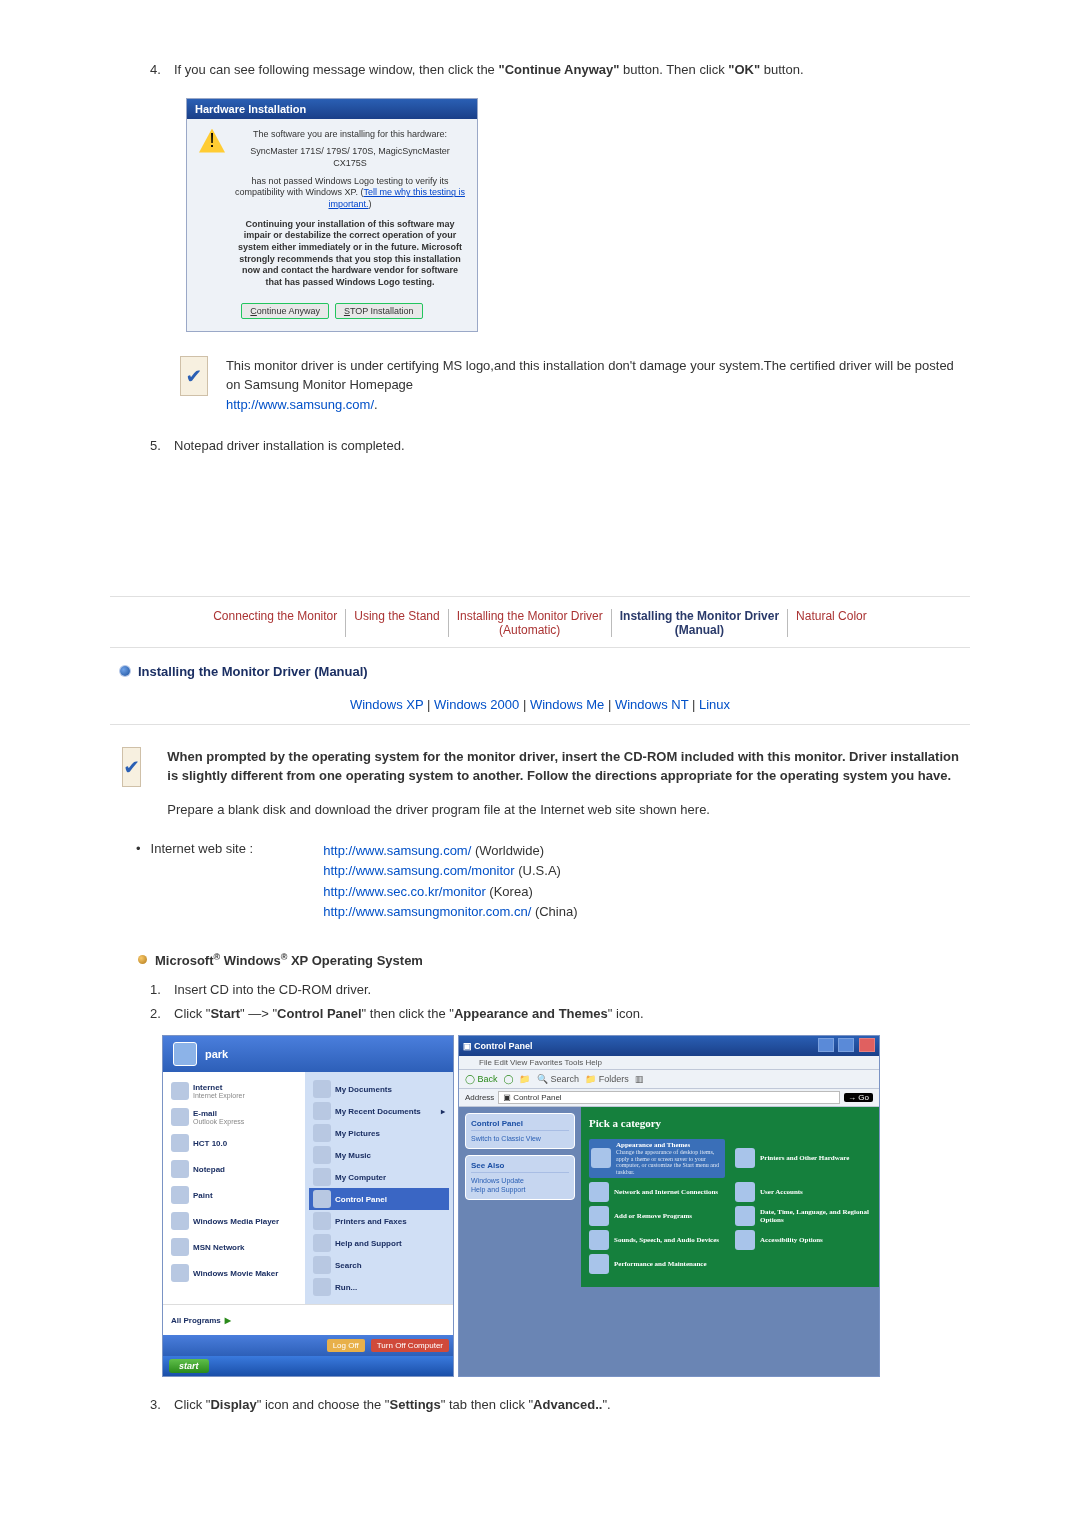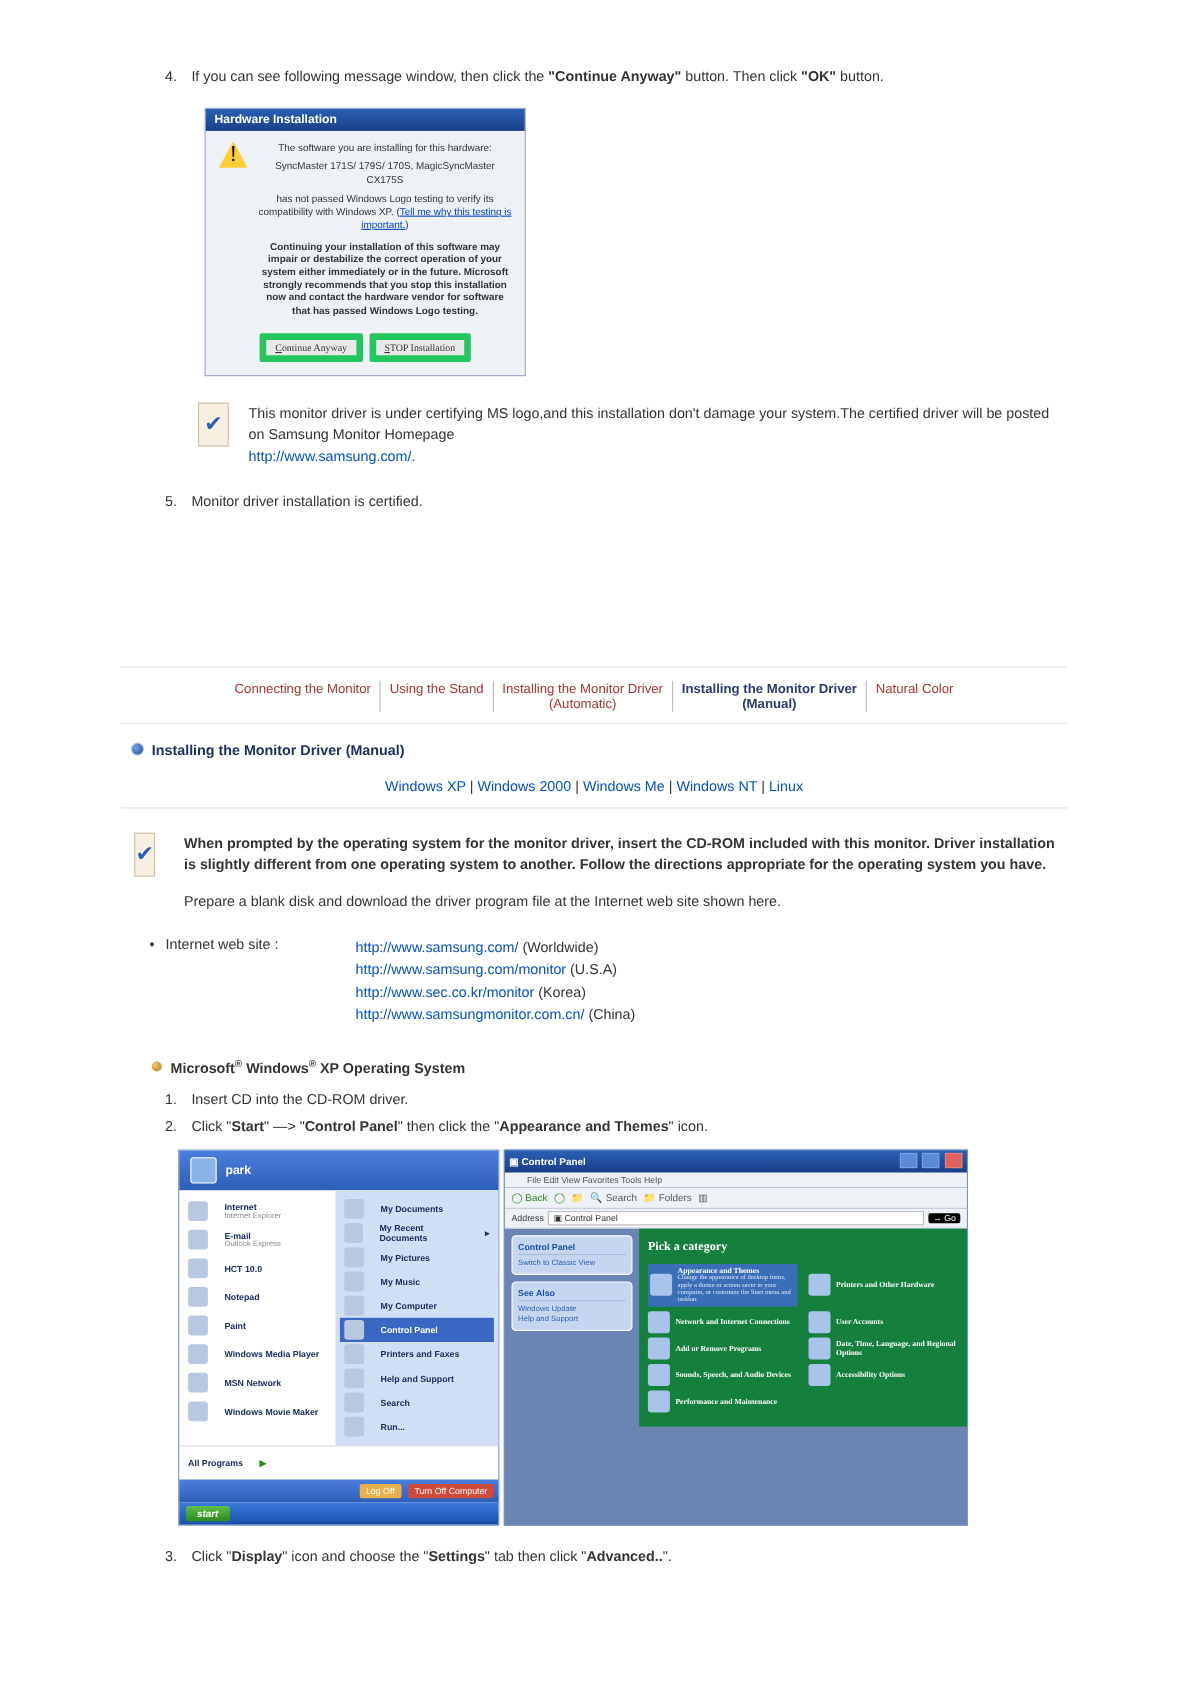--- a/index.html
+++ b/index.html
@@ -57,26 +57,25 @@
   .dialog-text { line-height: 1.3; color: #333; text-align: center; }
   .dialog-text .blue-u { color: #0044cc; text-decoration: underline; }
   .dialog-text .warn-bold { font-weight: bold; }
   .dialog-buttons {
     display: flex;
     justify-content: center;
     gap: 6px;
     padding: 10px 0 12px;
   }
   .win-btn {
-    border: 6px solid #22c55e;
+    border: 1px solid #22c55e;
     background: #e8e8e8;
     padding: 2px 8px;
     font-size: 9px;
     border-radius: 2px;
-    font-family: Liberation Serif, serif;
   }
   .win-btn u { text-decoration: underline; }
   .note-row {
     display: flex;
     gap: 18px;
     margin: 14px 0 22px 70px;
     align-items: flex-start;
     line-height: 1.5;
   }
   .note-icon {
@@ -165,21 +164,21 @@
   }
   .sm-header {
     background: linear-gradient(#4a7edc,#2d5fb8);
     color:#fff; padding:6px 10px; font-weight:bold; font-size:11px;
     display:flex; align-items:center; gap:8px;
   }
   .sm-avatar { width:22px;height:22px;background:#8cb3e8;border:1px solid #fff;border-radius:3px; }
   .sm-body { display:flex; }
   .sm-left { flex:1; padding:6px 4px; }
   .sm-right { width: 140px; background:#d0dff5; padding:6px 4px; }
-  .sm-item { display:flex; align-items:center; gap:15px; padding:2px 4px; color:#1b2f63; font-weight:bold; }
+  .sm-item { display:flex; align-items:center; gap:4px; padding:2px 4px; color:#1b2f63; font-weight:bold; }
   .sm-item .sm-sub { display:block; font-weight:normal; color:#888; font-size:7px; }
   .sm-left .sm-item { min-height:22px; }
   .sm-right .sm-item { font-weight:bold; min-height:18px; }
   .sm-right .sm-item.hl { background:#3a66c4; color:#fff; }
   .sm-ico { width:18px;height:18px;background:#b8c8e2;border-radius:3px;display:inline-flex;align-items:center;justify-content:center;font-size:11px; }
   .sm-footer { background: linear-gradient(#4a7edc,#2d5fb8); padding:4px; display:flex; justify-content:flex-end; gap:6px; }
   .sm-foot-btn { background:#e8b04a;color:#fff;padding:2px 6px;font-size:8px;border-radius:2px;text-align:right; }
   .sm-foot-btn.red{background:#d04a3a;}
   .taskbar { background:linear-gradient(#3a7ade,#1a4fa8); padding:3px 6px; }
   .start-btn { background:linear-gradient(#5fbf4a,#2a8a1a);color:#fff;padding:2px 10px;font-weight:bold;border-radius:3px;font-size:9px;display:inline-block;font-style:italic;}
@@ -247,21 +246,21 @@
     <div class="note-icon">✔</div>
     <div>
       <span>This monitor driver is under certifying MS logo,and this installation don't damage your system.The certified driver will be posted on Samsung Monitor Homepage</span><br>
       <a class="link">http://www.samsung.com/</a><span>.</span>
     </div>
   </div>
 
   <div class="ol-block">
     <div class="step-row">
       <div class="step-num">5.</div>
-      <div>Monitor driver installation is certified.</div>
+      <div>Notepad driver installation is completed.</div>
     </div>
   </div>
 
   <div class="nav-tabs">
     <div class="tab"><span>Connecting  the Monitor</span></div>
     <div class="tab"><span>Using the Stand</span></div>
     <div class="tab"><span>Installing the Monitor Driver</span><span class="sub">(Automatic)</span></div>
     <div class="tab current"><span>Installing the Monitor Driver</span><span class="sub">(Manual)</span></div>
     <div class="tab"><span>Natural Color</span></div>
   </div>

